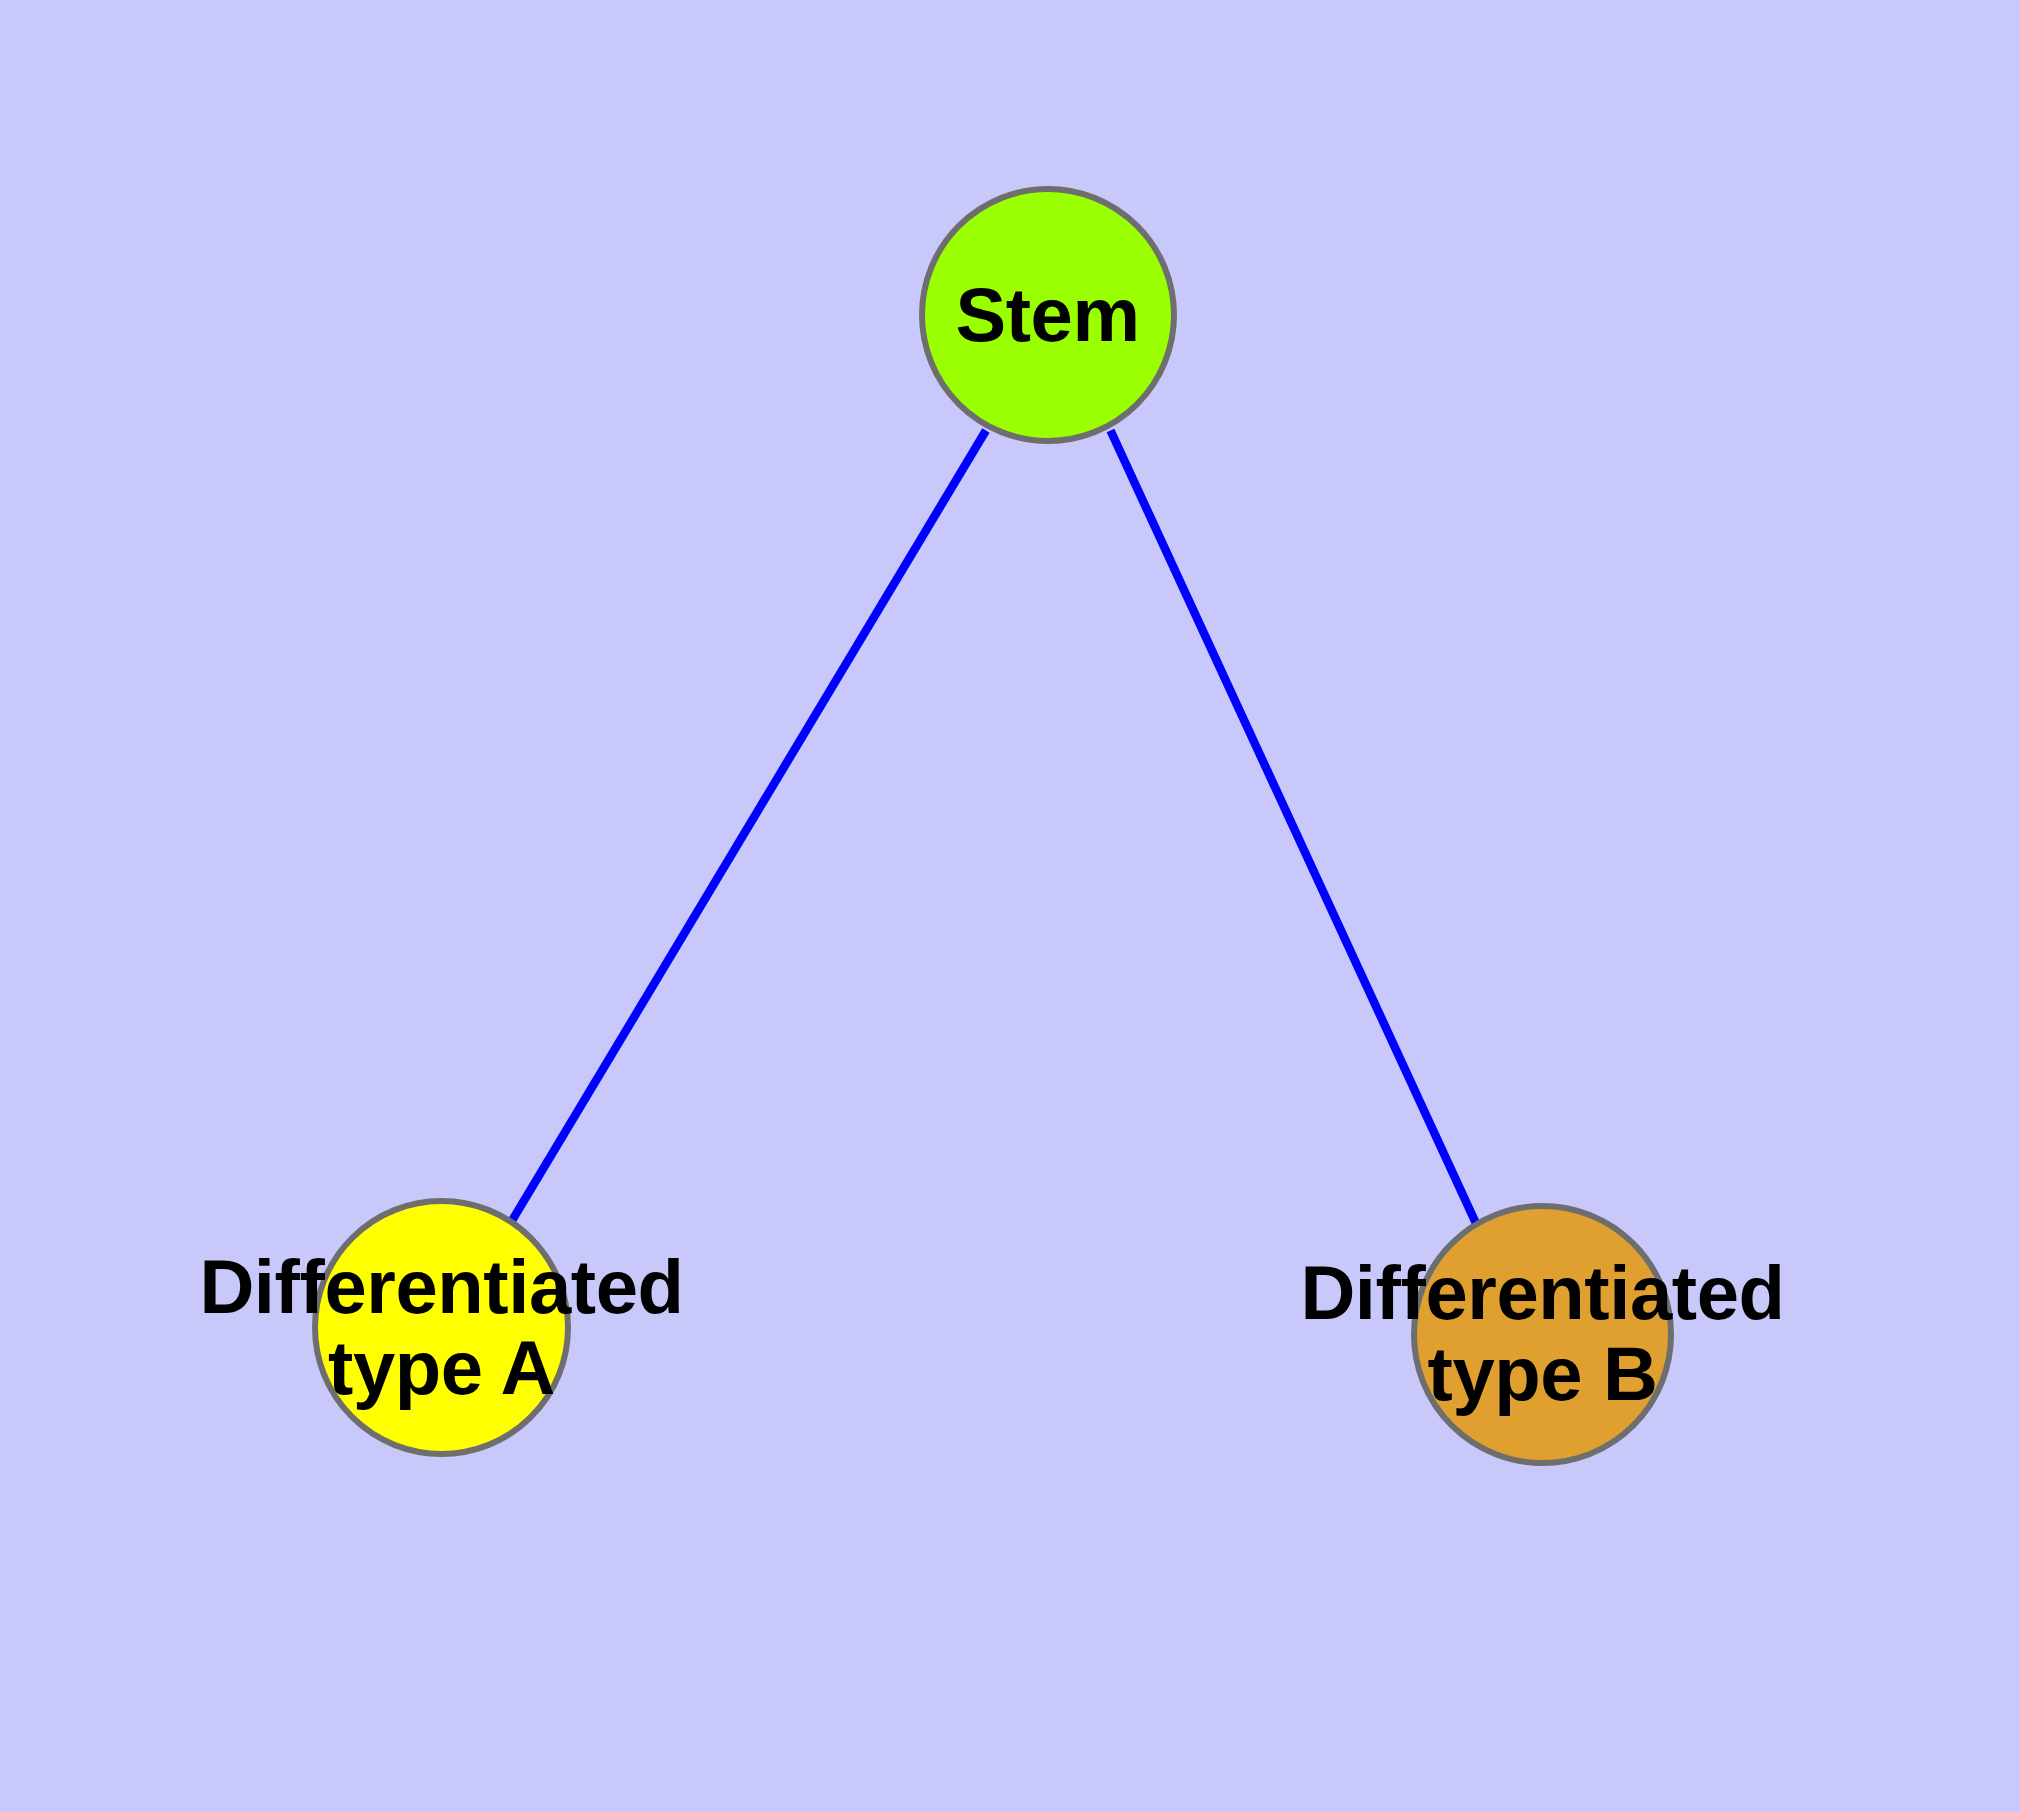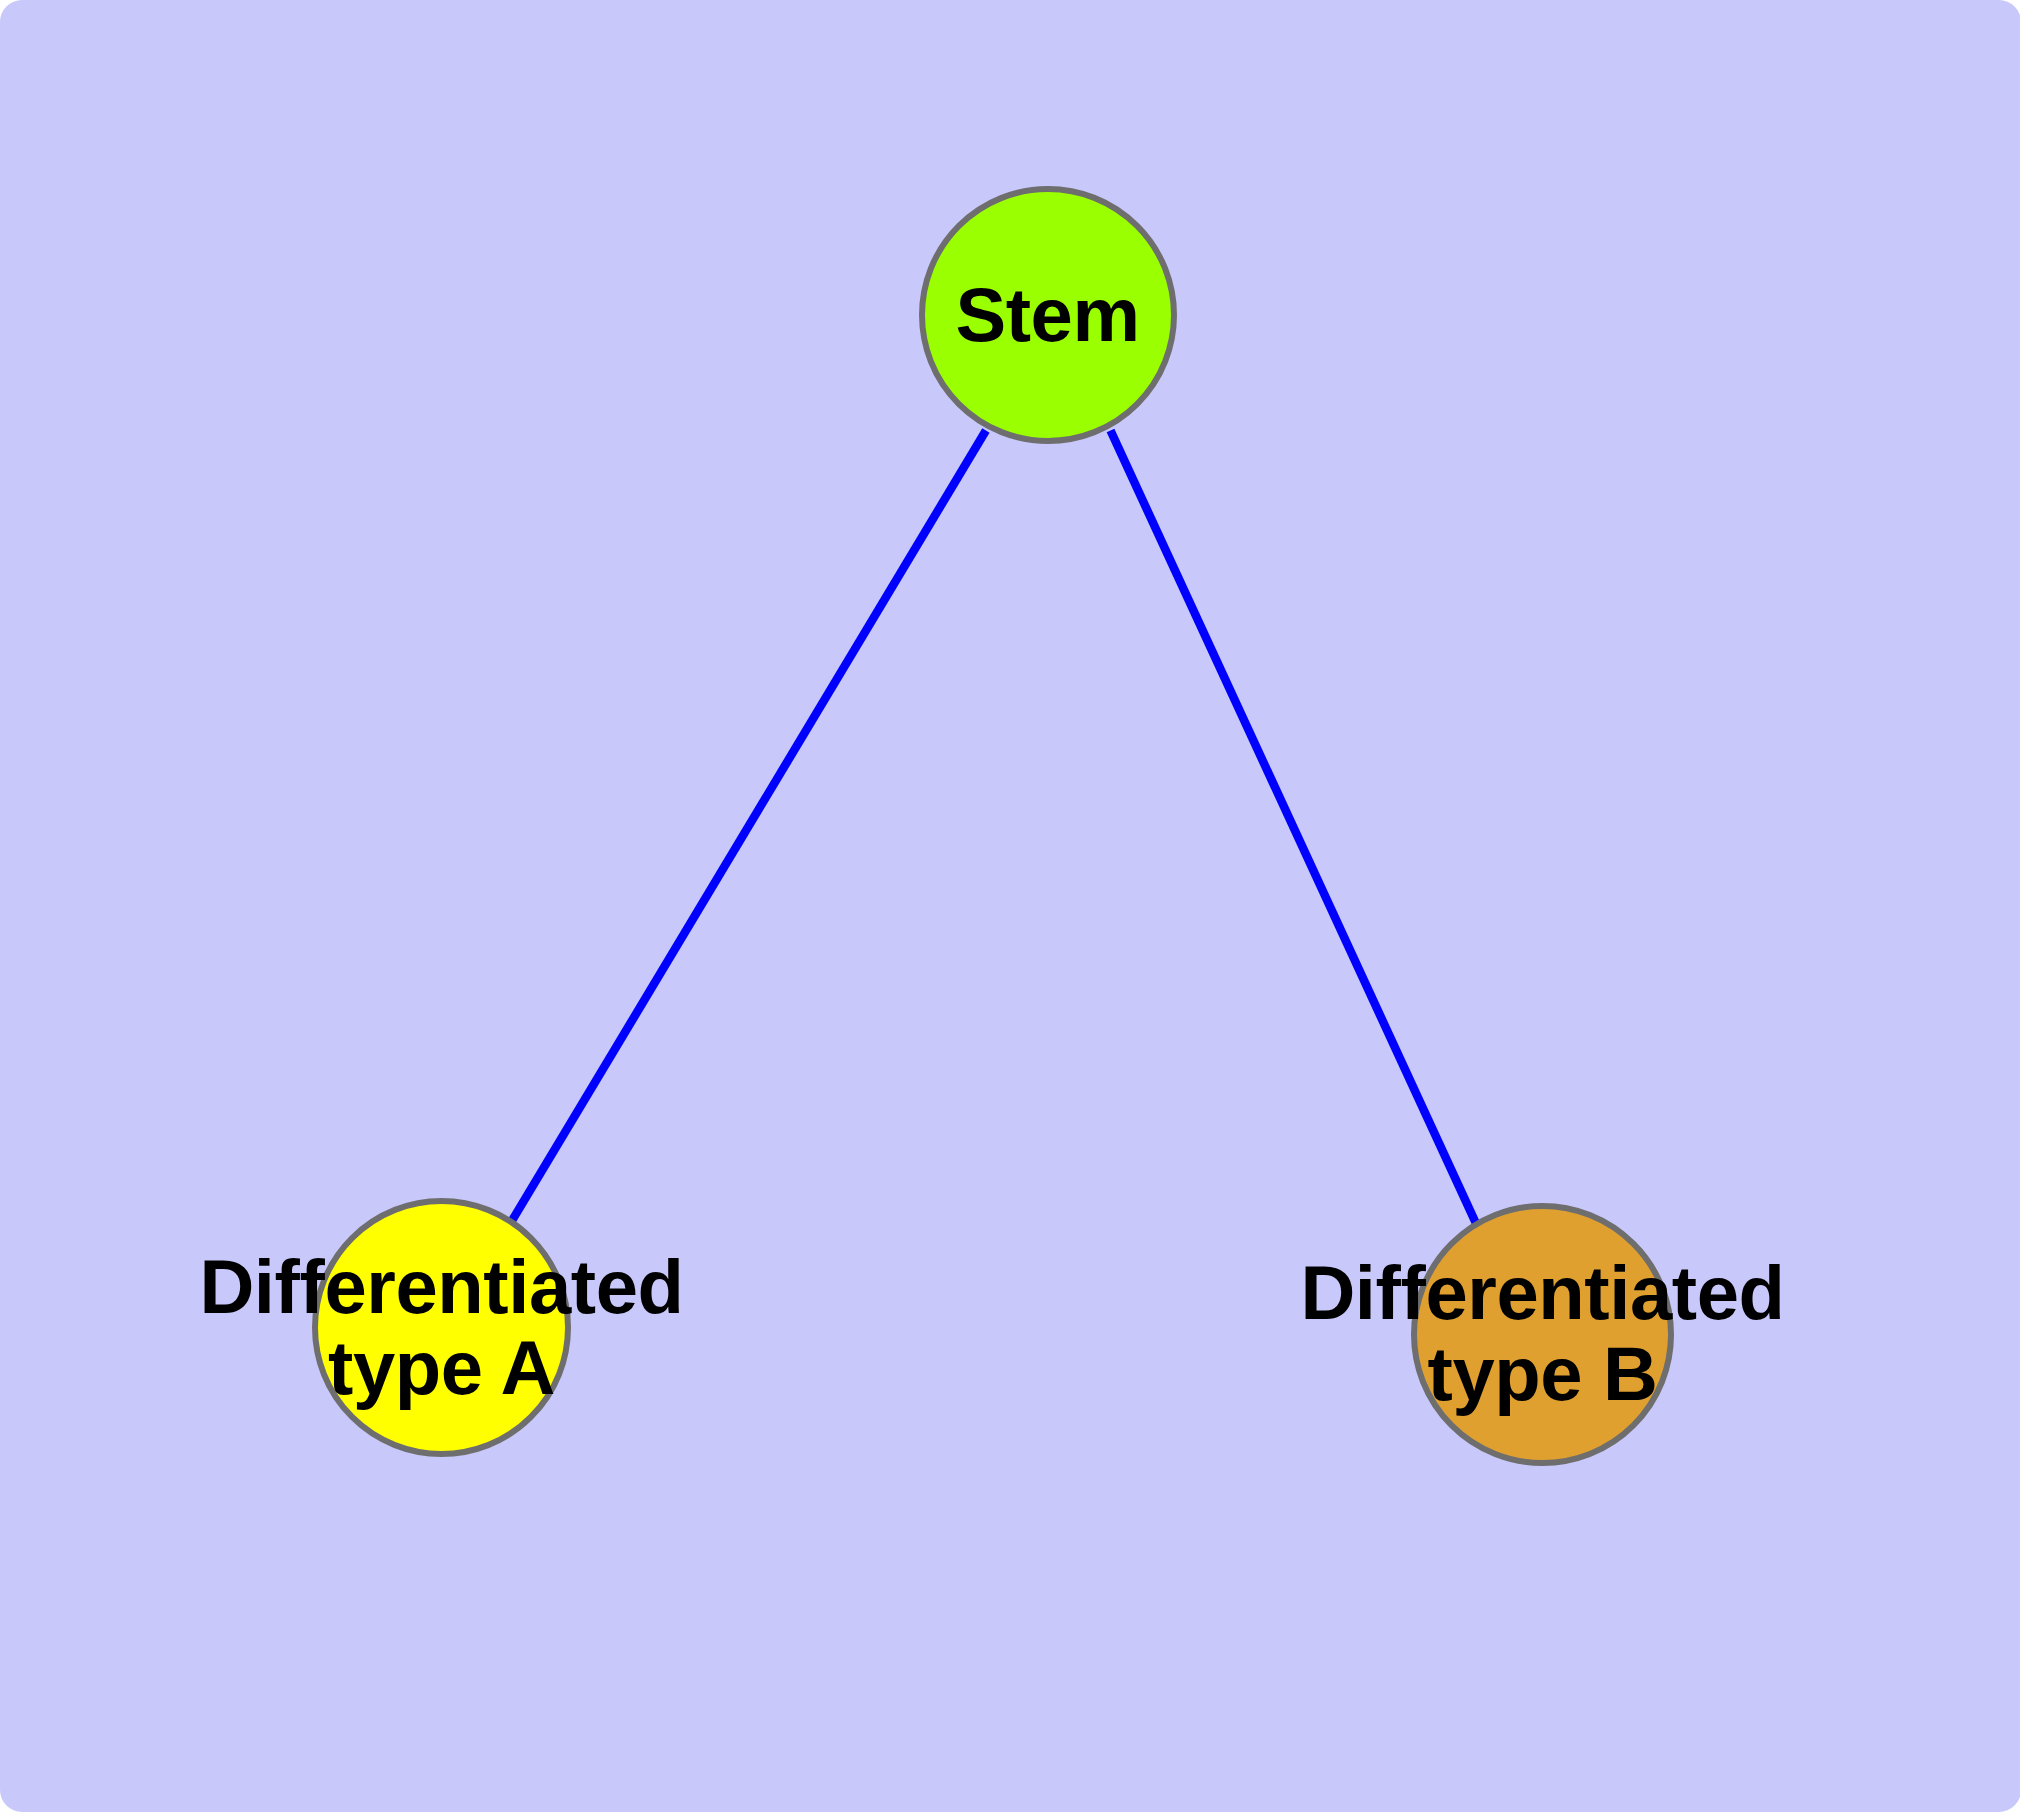--- a/index.html
+++ b/index.html
@@ -6,21 +6,20 @@
     margin: 0;
     padding: 0;
     background: #ffffff;
   }
   #canvas {
     position: relative;
     width: 2021px;
     height: 1812px;
     overflow: hidden;
     font-family: "Liberation Sans", "DejaVu Sans", sans-serif;
-    border-radius: 22px;
   }
   #bg-rect {
     position: absolute;
     left: 0;
     top: 0;
     width: 100%;
     height: 100%;
   }
   #edge-layer {
     position: absolute;

